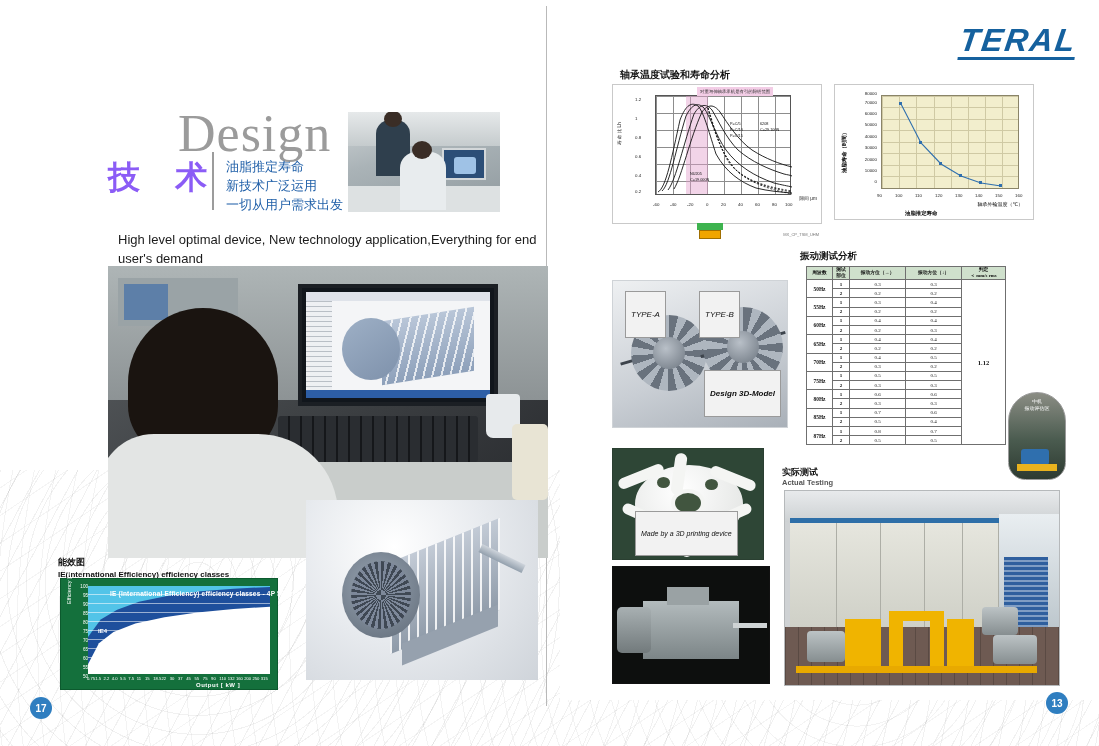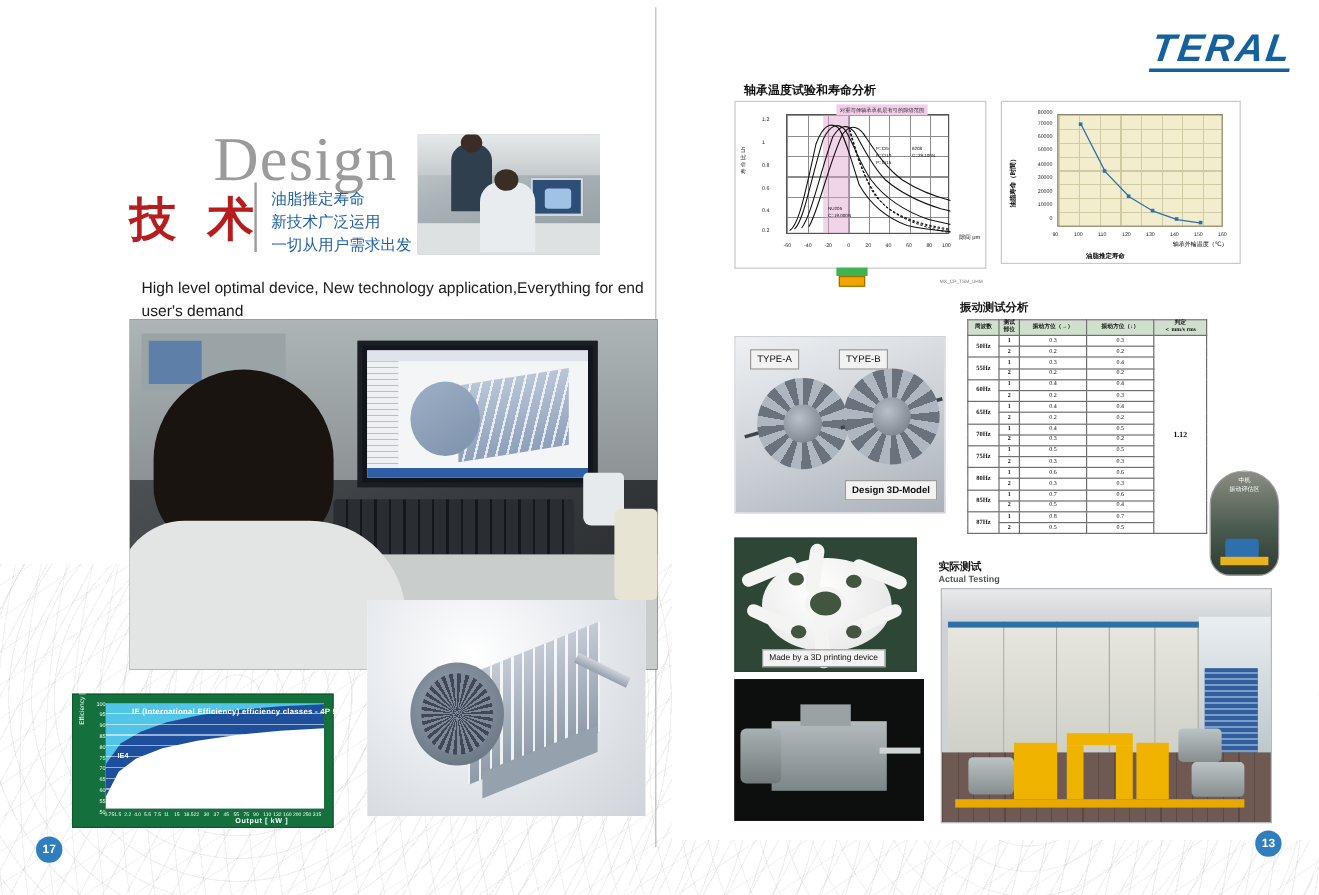--- a/index.html
+++ b/index.html
@@ -44,41 +44,41 @@
     font-size: 36px; font-weight: bold; color: #1b1b1b;
     letter-spacing: 2px; font-family: "DejaVu Sans", sans-serif;
   }
   .title-design {
     position: absolute; left: 178px; top: 104px;
     font-size: 52px; color: #9b9b9b; font-family: "Liberation Serif", serif;
     letter-spacing: 1px;
   }
   .title-cn-2 {
     position: absolute; left: 108px; top: 156px;
-    font-size: 39px; font-weight: bold; color: #b91c1c;
-    letter-spacing: 8px; font-family: Liberation Serif, serif;
+    font-size: 32px; font-weight: bold; color: #8b5cf6;
+    letter-spacing: 8px; font-family: Liberation Mono, monospace;
   }
   .title-rule {
     position: absolute; left: 212px; top: 152px; width: 2px; height: 58px; background: #9c9c9c;
   }
   .title-sub {
     position: absolute; left: 226px; top: 157px;
     color: #1f5fa8; font-size: 13px; line-height: 19px;
     font-family: "DejaVu Sans", sans-serif;
   }
   .title-en {
     position: absolute; left: 118px; top: 230px; width: 420px;
     font-size: 13px; line-height: 19px; color: #1b1b1b;
   }
 
   
   .photo { position: absolute; overflow: hidden; background:#d8d8d8; }
   .ph-label {
     position:absolute; background:#f2f2f2; color:#111; font-size:8px;
-    padding:3px 5px; border:1px solid #9a9a9a; white-space:nowrap;
+    padding:18px 5px; border:1px solid #9a9a9a; white-space:nowrap;font-style:italic;
   }
 
   
   .p-office { left: 348px; top: 112px; width: 152px; height: 100px;
     background: linear-gradient(165deg,#cfd4d6 0%,#aab3b7 42%,#8f999e 100%); }
   .p-office .wall { position:absolute; left:0; top:0; width:100%; height:34%; background:linear-gradient(180deg,#e6e9ea,#c5cbcd); }
   .p-office .mon { position:absolute; right:14px; top:36px; width:44px; height:32px; background:#2c4e77; border:2px solid #d3d7d9; }
   .p-office .mon:after{content:"";position:absolute;left:10px;top:7px;width:22px;height:17px;background:#9fc2e6;border-radius:3px;}
   .p-office .desk { position:absolute; left:0; bottom:0; width:100%; height:26%; background:#dde1e2; }
   .p-office .p1 { position:absolute; left:28px; top:8px; width:34px; height:56px; background:#2f3f4d; border-radius:14px 14px 0 0; }
@@ -303,20 +303,24 @@
 
   <div class="photo p-motor">
     <div class="grad"></div>
     <div class="body"></div>
     <div class="fins"></div>
     <div class="feet"></div>
     <div class="fan"></div>
     <div class="shaft"></div>
   </div>
 
+  <div class="eff-head">
+    <div class="cn">能效图</div>
+    <div class="en">IE(International Efficiency) efficiency classes</div>
+  </div>
   <div class="eff-chart"></div>
   <div class="eff-plot">
     <div class="ie1"></div>
     <div class="ie2"></div>
     <div class="ie3"></div>
     <div class="white"></div>
     <div class="grid"></div>
   </div>
   <div class="eff-title">IE (International Efficiency) efficiency classes - 4P 50Hz</div>
   <div class="eff-ylab">Efficiency [ % ]</div>

